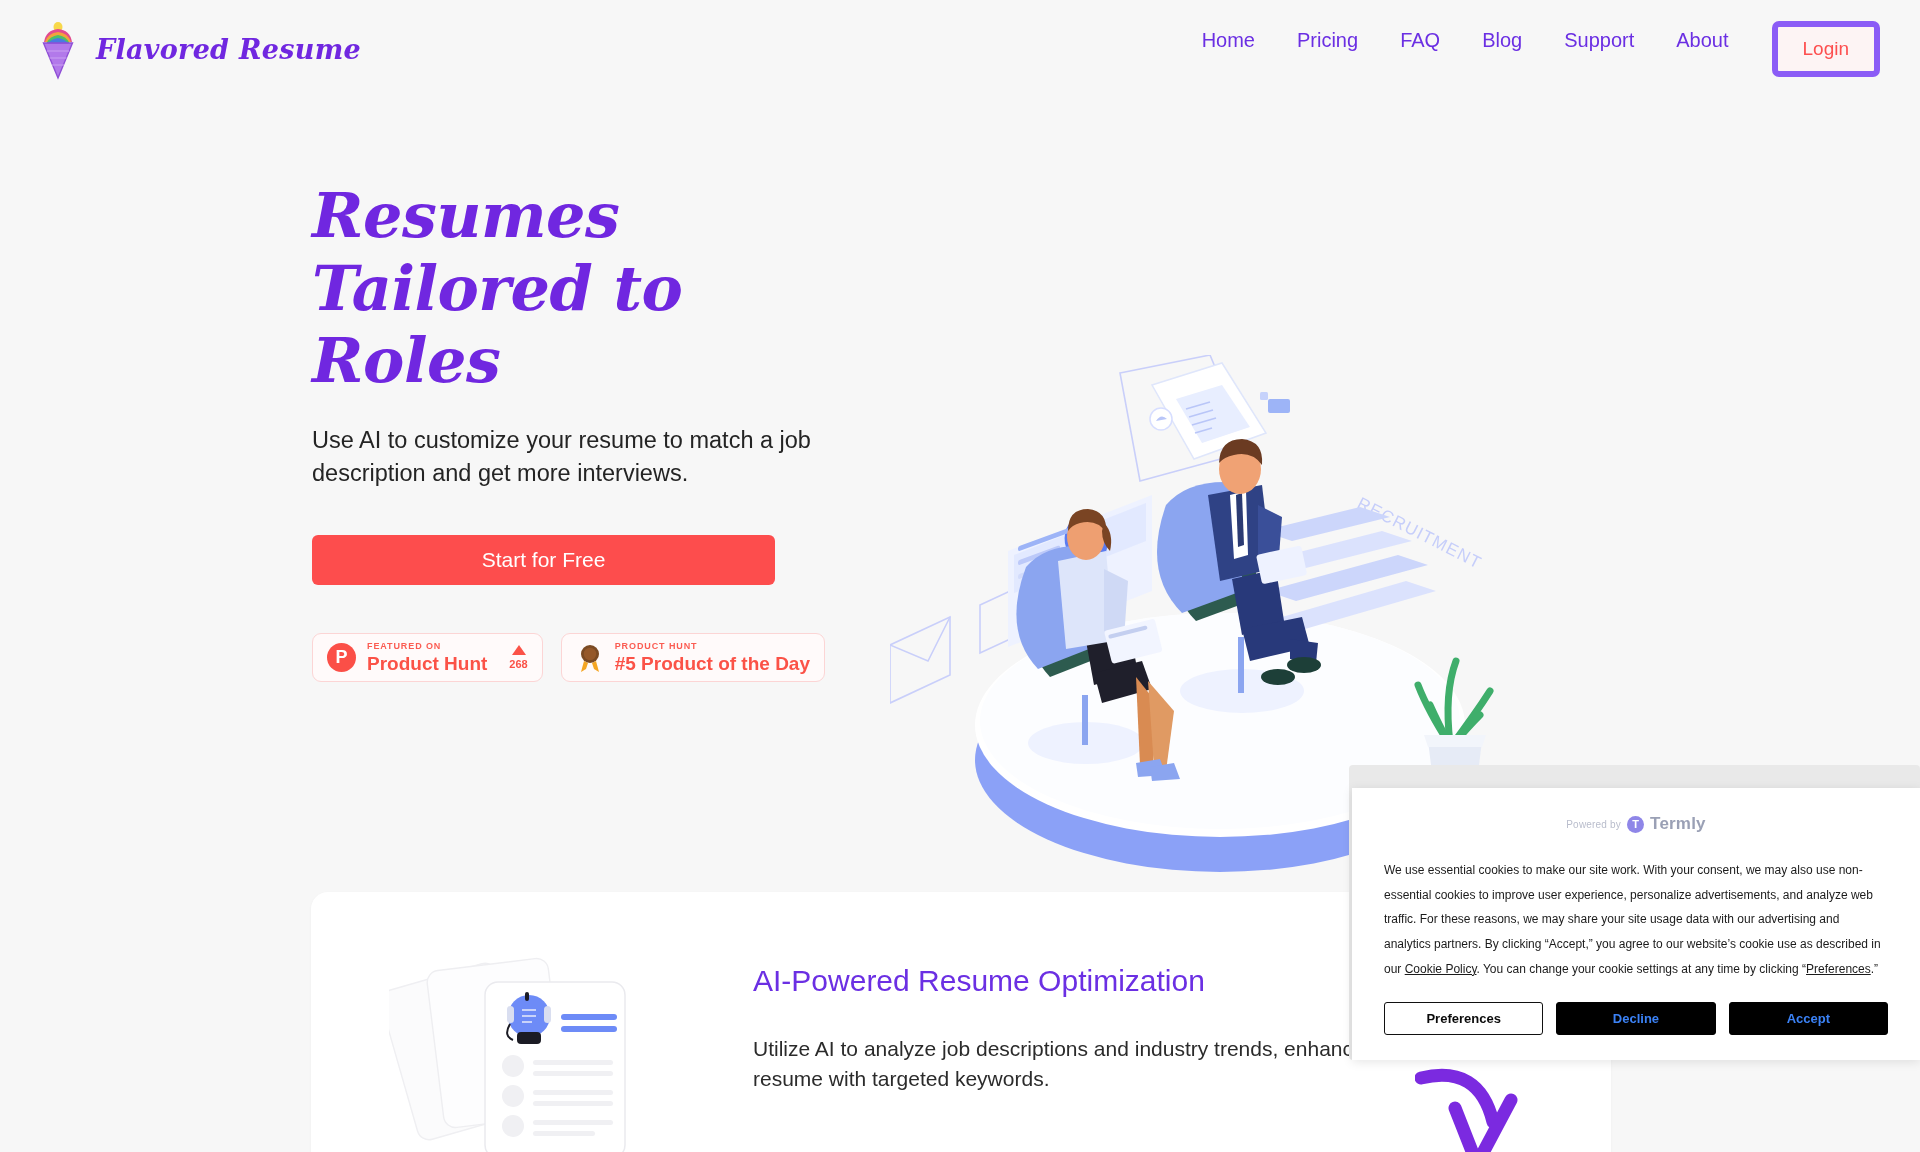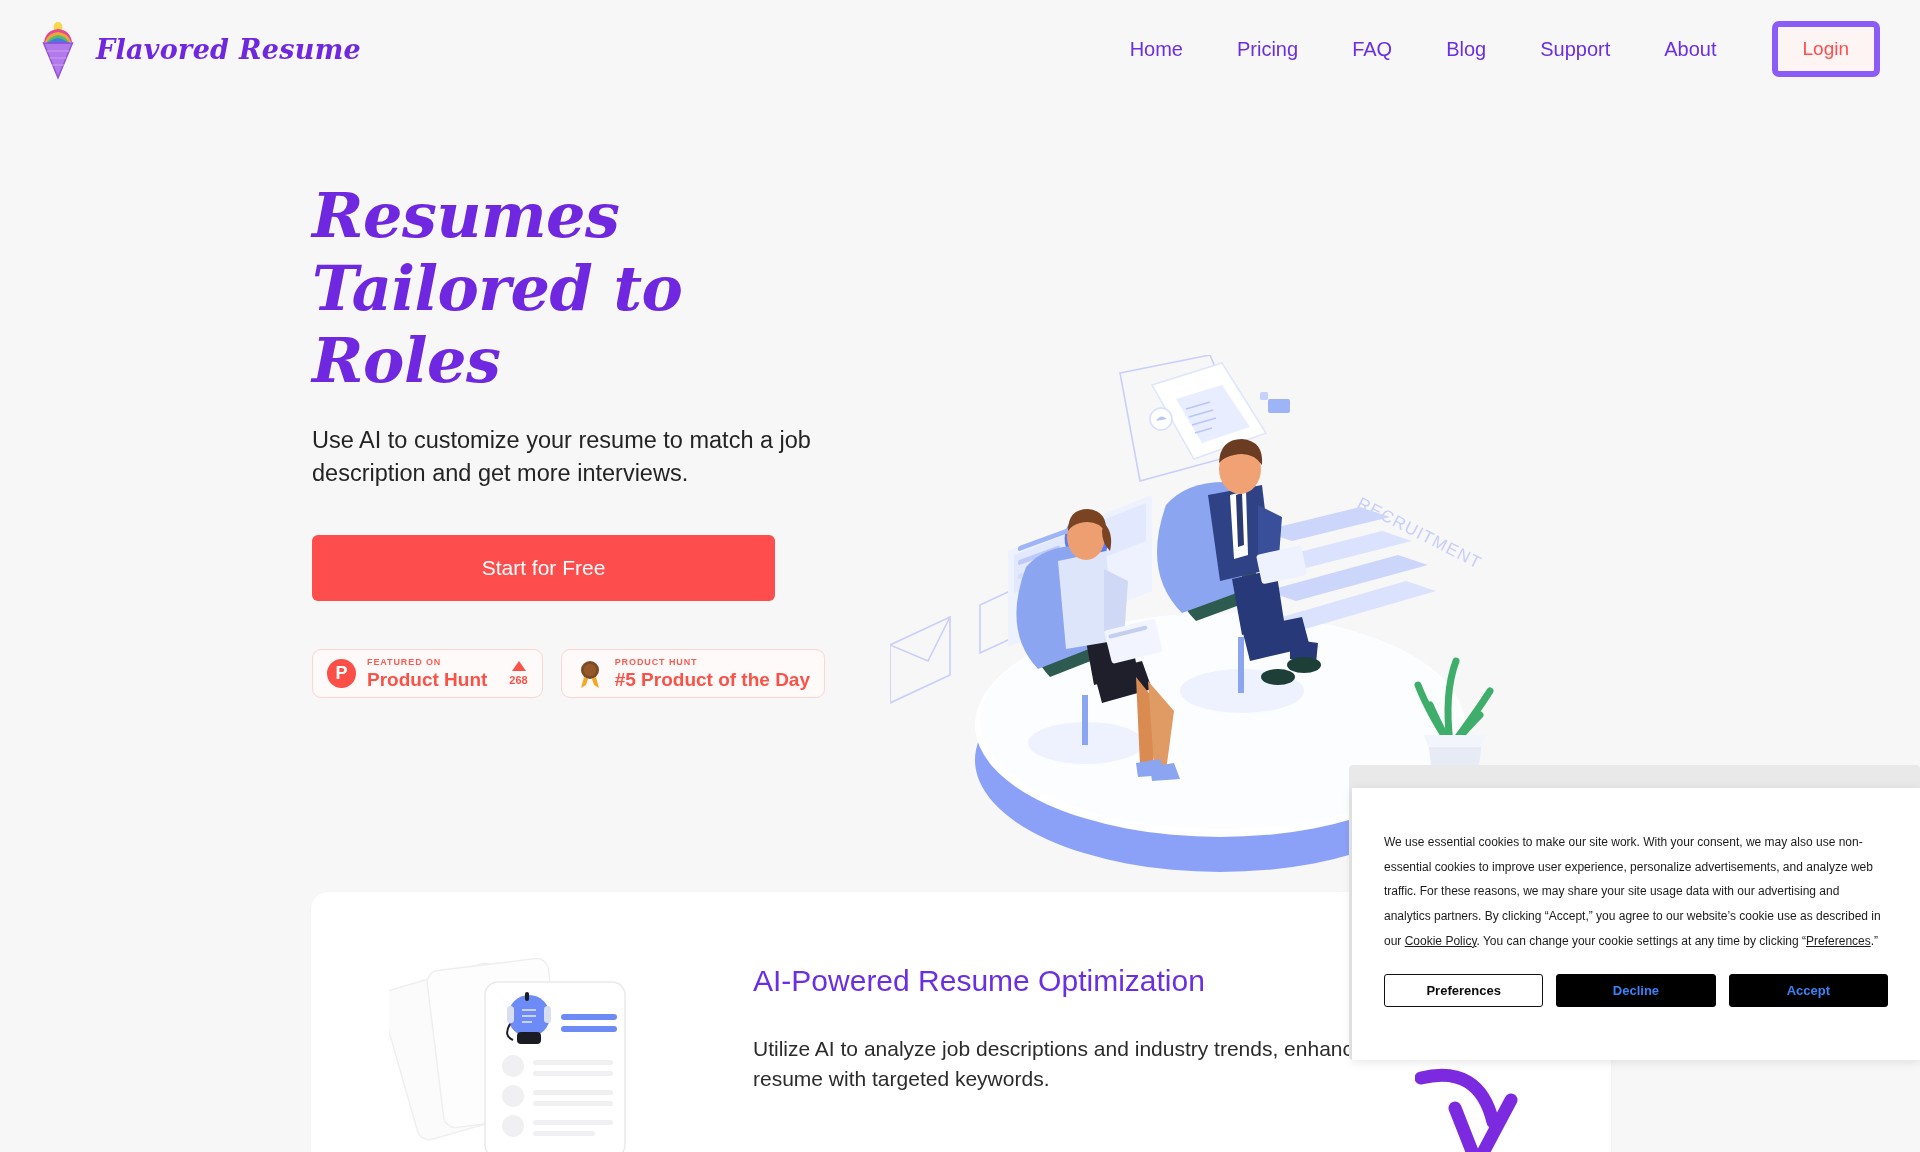--- a/index.html
+++ b/index.html
@@ -49,22 +49,21 @@
     font-weight: bold;
     font-size: 27px;
     color: #7027e0;
     letter-spacing: 0.3px;
     white-space: nowrap;
   }
 
   .nav {
     margin-left: auto;
     display: flex;
-    align-items: center;
-    gap: 12px;
+    gap: 0px;
   }
 
   .nav-link {
     font-size: 20px;
     color: #6b2fe3;
     text-decoration: none;
     padding: 8px 21px;
     white-space: nowrap;
     cursor: pointer;
   }
@@ -113,21 +112,21 @@
     font-size: 23.5px;
     line-height: 1.44;
     color: #242424;
     width: 510px;
   }
 
   .cta-btn {
     margin-top: 44px;
     display: block;
     width: 463px;
-    height: 66px;
+    height: 50px;
     background: #fd4d4d;
     color: #ffffff;
     border: none;
     border-radius: 6px;
     font-size: 21px;
     cursor: pointer;
     font-family: "Liberation Sans", sans-serif;
   }
 
   .badges {
@@ -578,20 +577,25 @@
     <svg width="130" height="110" viewBox="0 0 130 110">
       <path d="M6 18 Q64 4 78 62" stroke="#7b2ae0" stroke-width="13" fill="none" stroke-linecap="round"></path>
       <path d="M40 48 L62 104 L96 40" stroke="#7b2ae0" stroke-width="13" fill="none" stroke-linecap="round" stroke-linejoin="round"></path>
     </svg>
   </span>
 
   <div class="cookie-backdrop"></div>
 
   <div class="cookie-banner">
 
+    <div class="termly-row">
+      <span class="termly-powered">Powered by</span>
+      <span class="termly-mark">T</span>
+      <span class="termly-name">Termly</span>
+    </div>
 
     <p class="cookie-text">
       <span>We use essential cookies to make our site work. With your consent, we may also use non-essential cookies to improve user experience, personalize advertisements, and analyze web traffic. For these reasons, we may share your site usage data with our advertising and analytics partners. By clicking “Accept,” you agree to our website’s cookie use as described in our </span><a>Cookie Policy</a><span>. You can change your cookie settings at any time by clicking “</span><a>Preferences</a><span>.”</span>
     </p>
 
     <div class="cookie-actions">
       <button class="ck-btn ck-outline">Preferences</button>
       <button class="ck-btn ck-solid">Decline</button>
       <button class="ck-btn ck-solid">Accept</button>
     </div>

